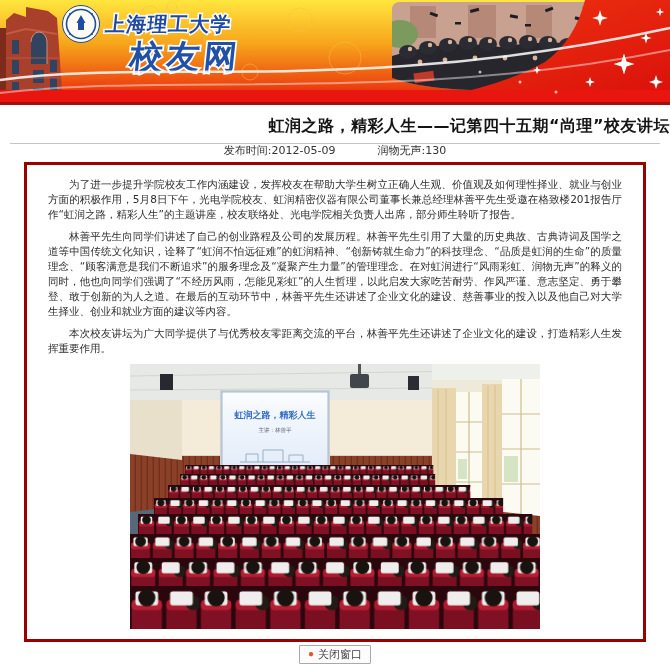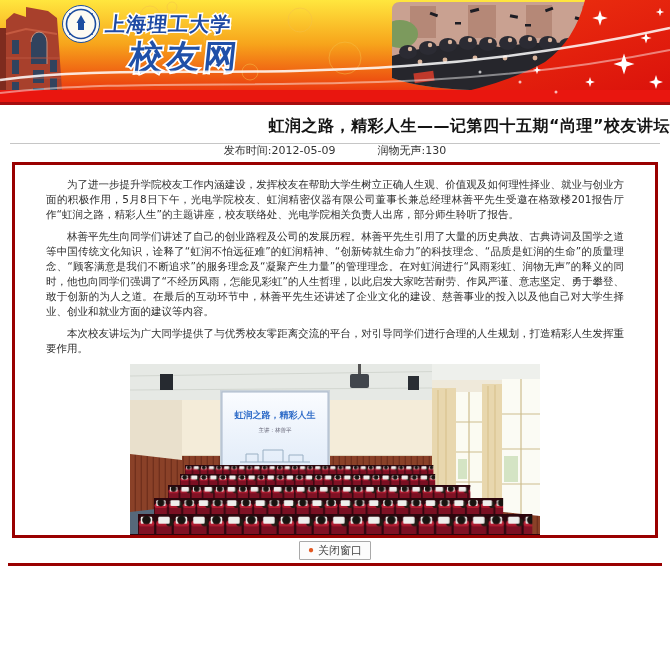--- a/index.html
+++ b/index.html
@@ -12,22 +12,22 @@
     margin:10px 0 0;text-align:right;font-size:16px;font-weight:bold;
     color:#141414;letter-spacing:.5px;line-height:21px;
   }
   .divider{border-top:1px solid #c6c6c6;margin:7px 10px 0;height:0}
   .meta-row{
     display:flex;justify-content:center;gap:42px;
     font-size:11px;line-height:13px;color:#333;
   }
   .meta-row b{font-weight:normal}
   .article-box{
-    box-sizing:border-box;margin:5px 12px 0;height:376px;overflow:hidden;
-    border:3px solid #990000;background:#fff;padding:12px 31px 0;
+    box-sizing:border-box;margin:5px 24px 0;height:480px;overflow:hidden;
+    border:3px solid #990000;background:#fff;padding:12px 21px 0;
   }
   .article-box p{
     margin:0 0 7px;font-size:10.5px;line-height:15px;color:#2e2e2e;
     text-indent:2em;text-align:justify;
   }
   .photo-wrap{width:410px;margin:8px auto 0}
   .photo-wrap svg{display:block}
   .caption{ text-align:center;font-size:11px;color:#333;margin-top:9px;line-height:13px}
   .footer-row{display:flex;justify-content:center;margin-top:3px}
   .close-btn{
@@ -188,21 +188,21 @@
 <h1 class="page-title">虹润之路，精彩人生——记第四十五期“尚理”校友讲坛</h1>
 <div class="divider"></div>
 <div class="meta-row">
   <span><b>发布时间:</b><b>2012-05-09</b></span>
   <span><b>润物无声:</b><b>130</b></span>
 </div>
 
 <div class="article-box">
   <p>为了进一步提升学院校友工作内涵建设，发挥校友在帮助大学生树立正确人生观、价值观及如何理性择业、就业与创业方面的积极作用，5月8日下午，光电学院校友、虹润精密仪器有限公司董事长兼总经理林善平先生受邀在格致楼201报告厅作“虹润之路，精彩人生”的主题讲座，校友联络处、光电学院相关负责人出席，部分师生聆听了报告。</p>
   <p>林善平先生向同学们讲述了自己的创业路程及公司的发展历程。林善平先生引用了大量的历史典故、古典诗词及国学之道等中国传统文化知识，诠释了“虹润不怕远征难”的虹润精神、“创新铸就生命力”的科技理念、“品质是虹润的生命”的质量理念、“顾客满意是我们不断追求”的服务理念及“凝聚产生力量”的管理理念。在对虹润进行“风雨彩虹、润物无声”的释义的同时，他也向同学们强调了“不经历风雨，怎能见彩虹”的人生哲理，以此启发大家吃苦耐劳、作风严谨、意志坚定、勇于攀登、敢于创新的为人之道。在最后的互动环节中，林善平先生还讲述了企业文化的建设、慈善事业的投入以及他自己对大学生择业、创业和就业方面的建议等内容。</p>
-  <p>本次校友讲坛为广大同学提供了与优秀校友零距离交流的平台，对引导同学们进行合理的人生规划，打造精彩人生发挥重要作用。</p>
+  <p>本次校友讲坛为广大同学提供了与优秀校友零距离交流的平台，林善平先生还讲述了企业文化的建设，打造精彩人生发挥重要作用。</p>
 
   <div class="photo-wrap">
     <svg width="410" height="265" viewBox="0 0 410 265">
       <defs>
         <linearGradient id="screenGrad" x1="0" y1="0" x2="0" y2="1">
           <stop offset="0" stop-color="#fafcff"></stop>
             <stop offset="1" stop-color="#dfeaf8"></stop>
         </linearGradient>
         <pattern id="wood" width="6" height="8" patternUnits="userSpaceOnUse">
           <rect width="6" height="8" fill="#8a4128"></rect>

